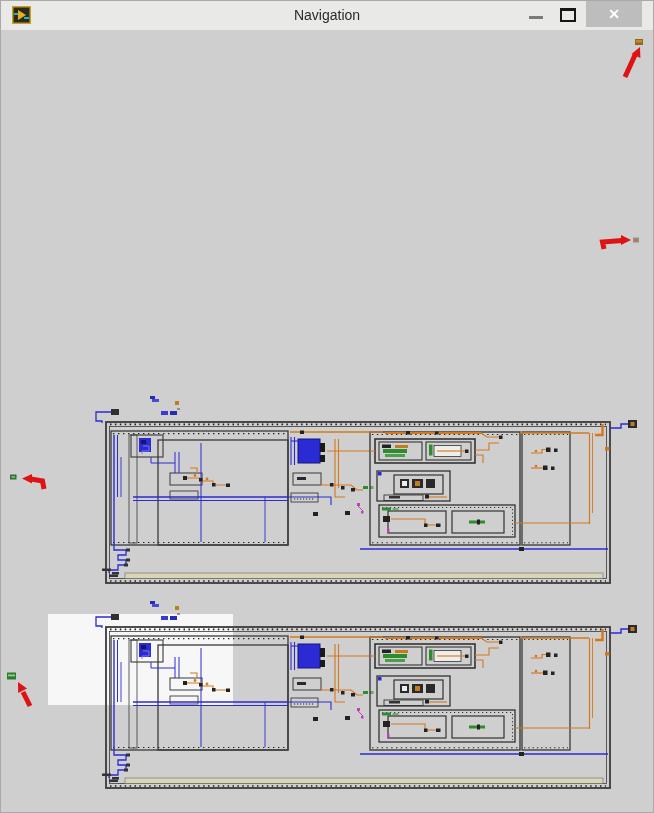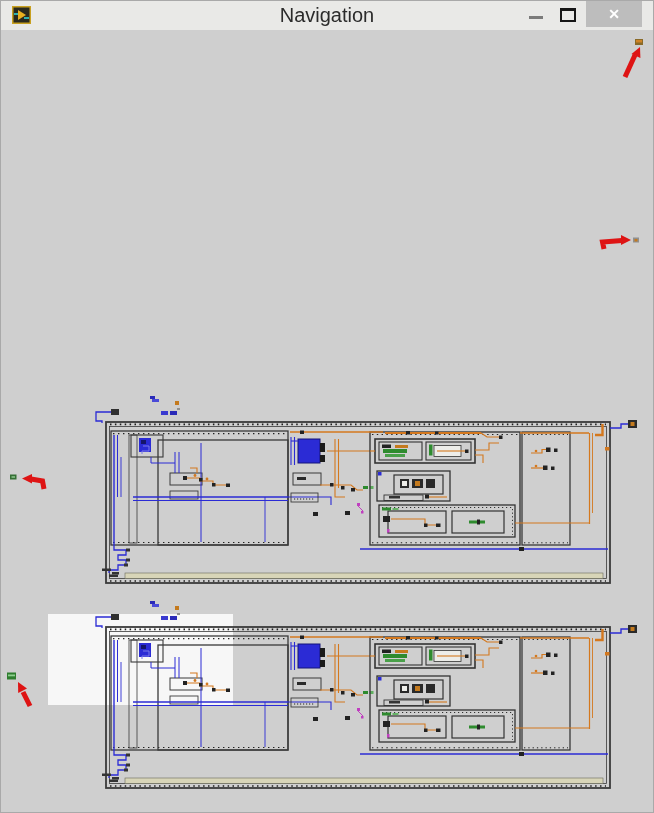--- a/index.html
+++ b/index.html
@@ -8,21 +8,21 @@
     background:#CFCFCF;font-family:"Liberation Sans",sans-serif;
   }
   .window-frame{position:absolute;inset:0;border:1px solid #A9A9A9;pointer-events:none;z-index:60;}
   .titlebar{
     position:absolute;top:0;left:0;width:654px;height:30px;
     background:#E9E9E7;z-index:10;
   }
   .app-icon{position:absolute;left:12px;top:6px;width:19px;height:18px;}
   .title{
     position:absolute;left:0;right:0;top:0;height:30px;text-align:center;
-    line-height:30px;font-size:20px;color:#2B2B2B;border-radius:13px;
+    line-height:30px;font-size:14px;color:#2B2B2B;border-radius:13px;
   }
   .win-controls{position:absolute;right:12px;top:0;height:27px;display:flex;align-items:stretch;z-index:12;}
   .btn-min,.btn-max{width:27px;display:flex;align-items:center;justify-content:center;}
   .btn-min .bar{width:14px;height:3px;background:#7B7B7B;margin-top:7px;}
   .btn-max .box{width:12px;height:9px;border:2px solid #161616;border-top-width:3px;background:transparent;margin-top:2px;}
   .btn-max{margin:0 5px;}
   .btn-close{
     width:56px;background:#BDBDBD;color:#FFFFFF;font-size:14px;font-weight:bold;
     display:flex;align-items:center;justify-content:center;letter-spacing:0;
   }

